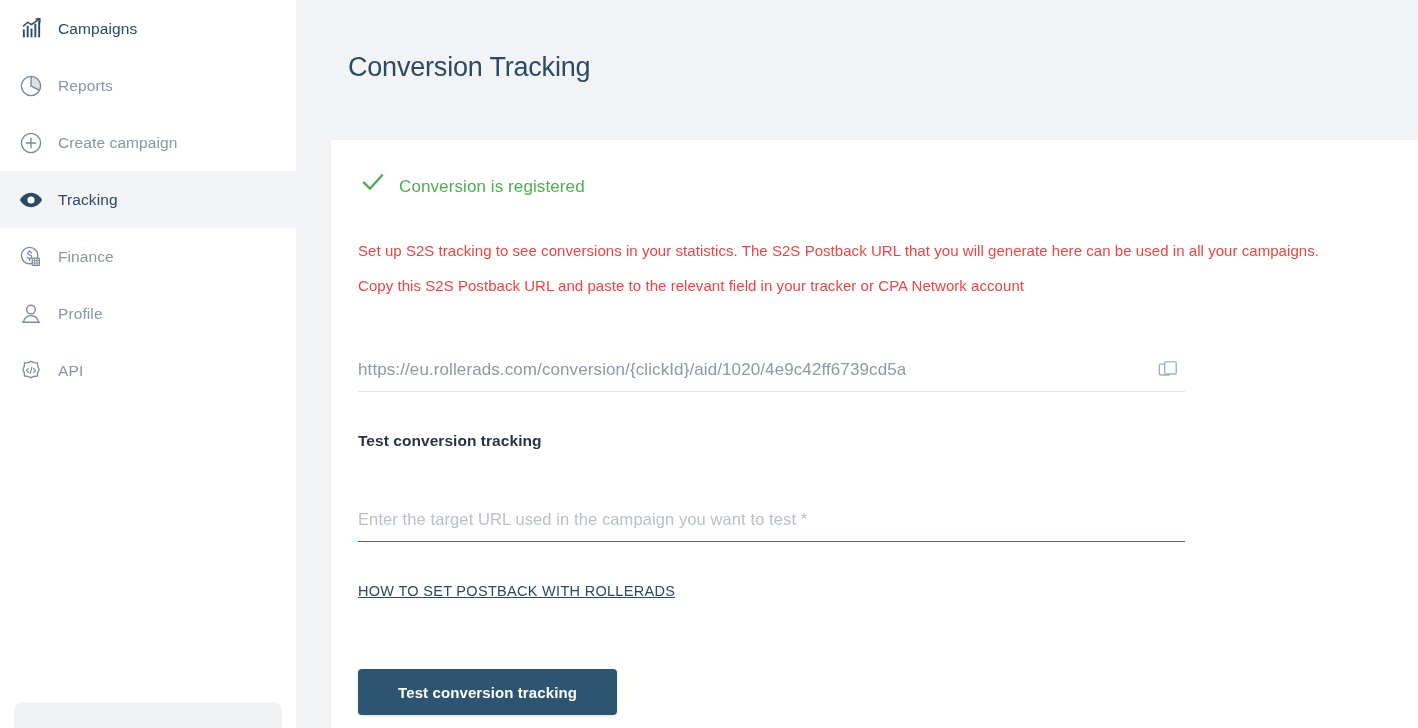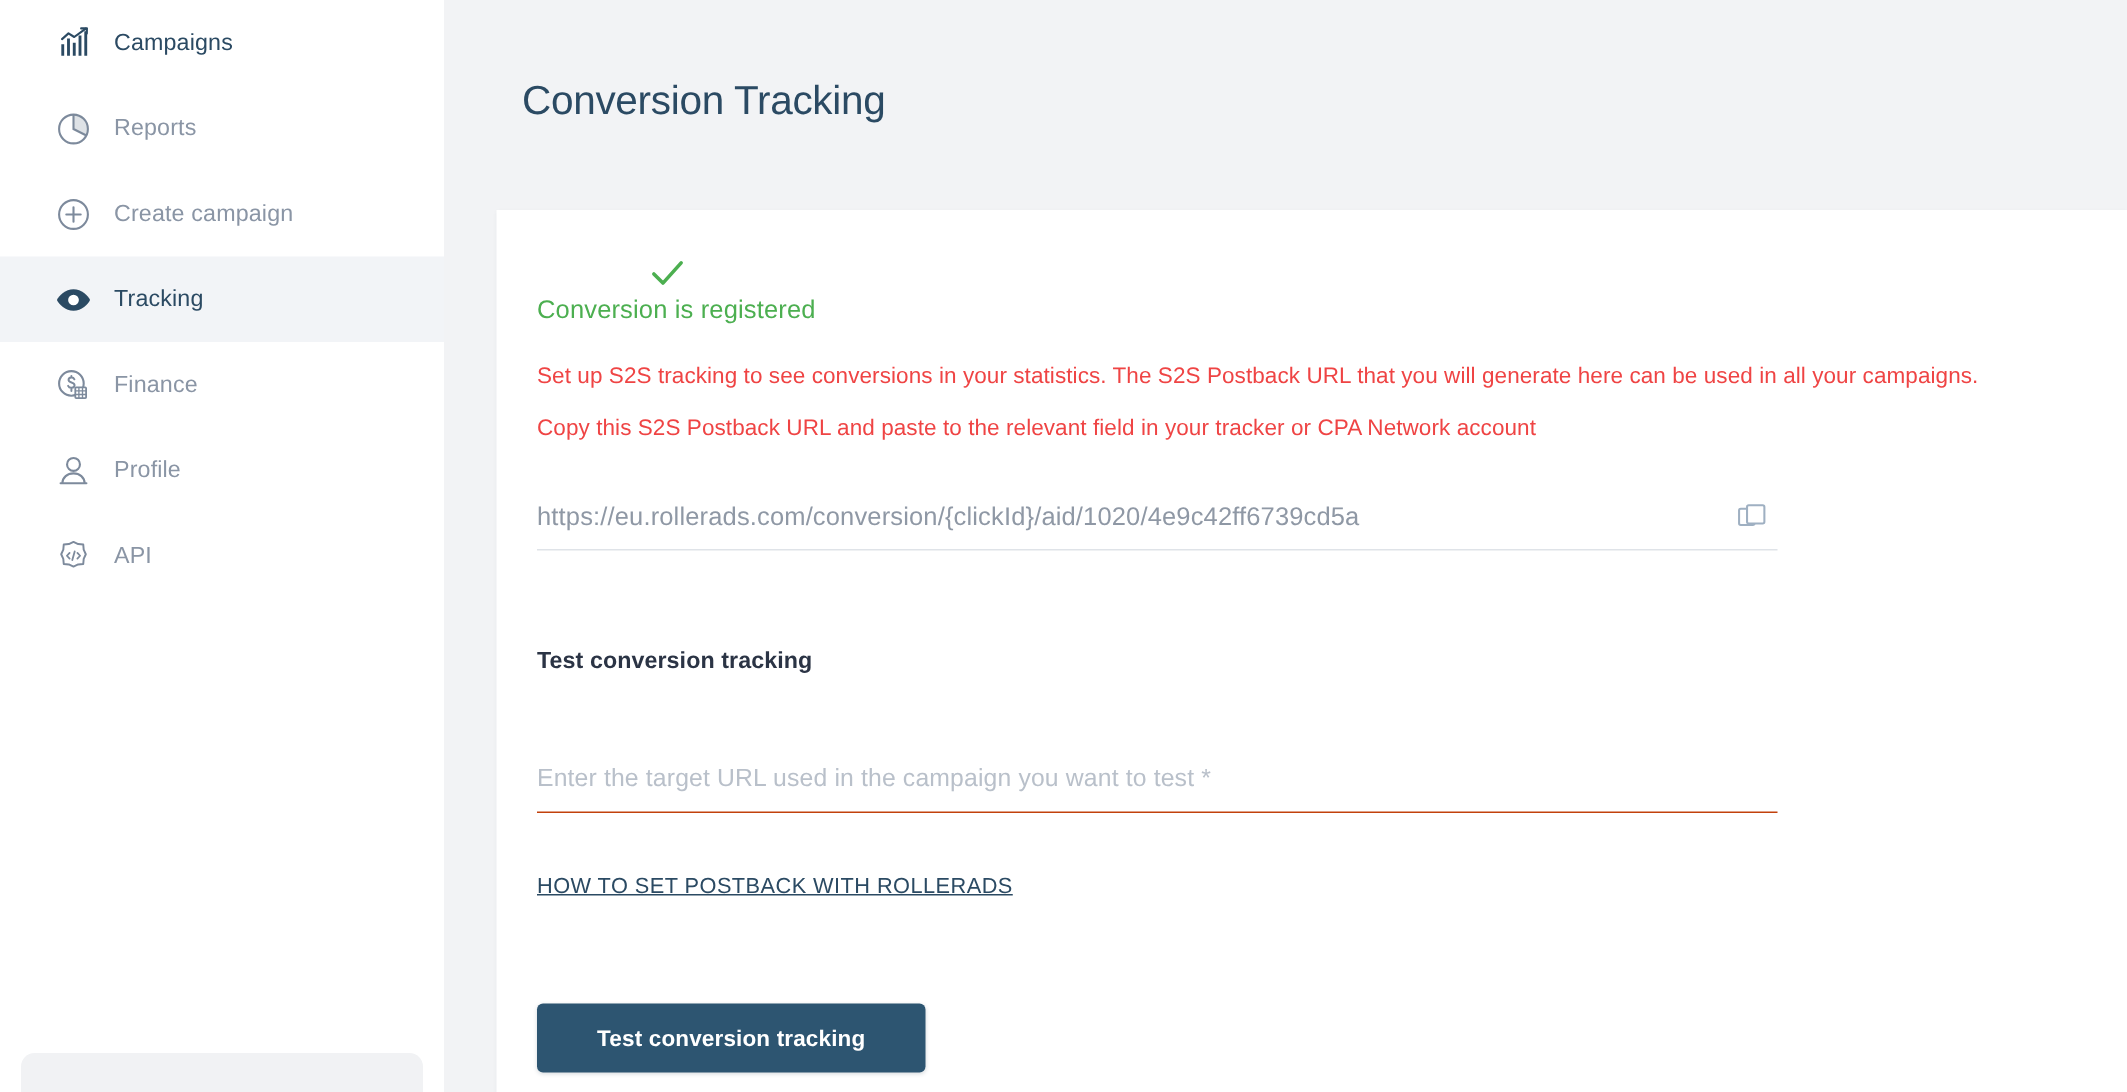--- a/index.html
+++ b/index.html
@@ -28,21 +28,21 @@
     background: #ffffff;
     flex: 0 0 296px;
     padding-top: 0px;
     overflow: hidden;
   }
 
   .nav-item {
     display: flex;
     align-items: center;
     height: 57px;
-    padding-left: 34px;
+    padding-left: 16px;
     cursor: pointer;
     background: transparent;
   }
   .nav-item.active {
     background: #f2f4f7;
   }
 
   .nav-icon {
     width: 30px;
     height: 30px;
@@ -103,22 +103,21 @@
     bottom: 0;
     background: #ffffff;
     box-shadow: 0 1px 3px rgba(40,60,80,0.07);
   }
 
   #status-row {
     position: absolute;
     left: 27px;
     top: 27px;
     display: flex;
-    align-items: center;
-    flex-direction: column;
+    align-items: flex-end;
   }
 
   #check-icon {
     width: 30px;
     height: 30px;
     margin-right: 11px;
     display: flex;
     align-items: center;
     justify-content: center;
   }
@@ -137,21 +136,21 @@
     letter-spacing: 0.05px;
     white-space: nowrap;
   }
   #desc-line-1 { top: 102px; }
   #desc-line-2 { top: 137px; }
 
   
   #url-field {
     position: absolute;
     left: 27px;
-    top: 183px;
+    top: 208px;
     width: 827px;
     height: 44px;
     border-bottom: 1px solid #dfe3e8;
     display: flex;
     align-items: center;
   }
   #url-value {
     font-size: 17px;
     color: #8f98a5;
     letter-spacing: 0.1px;

